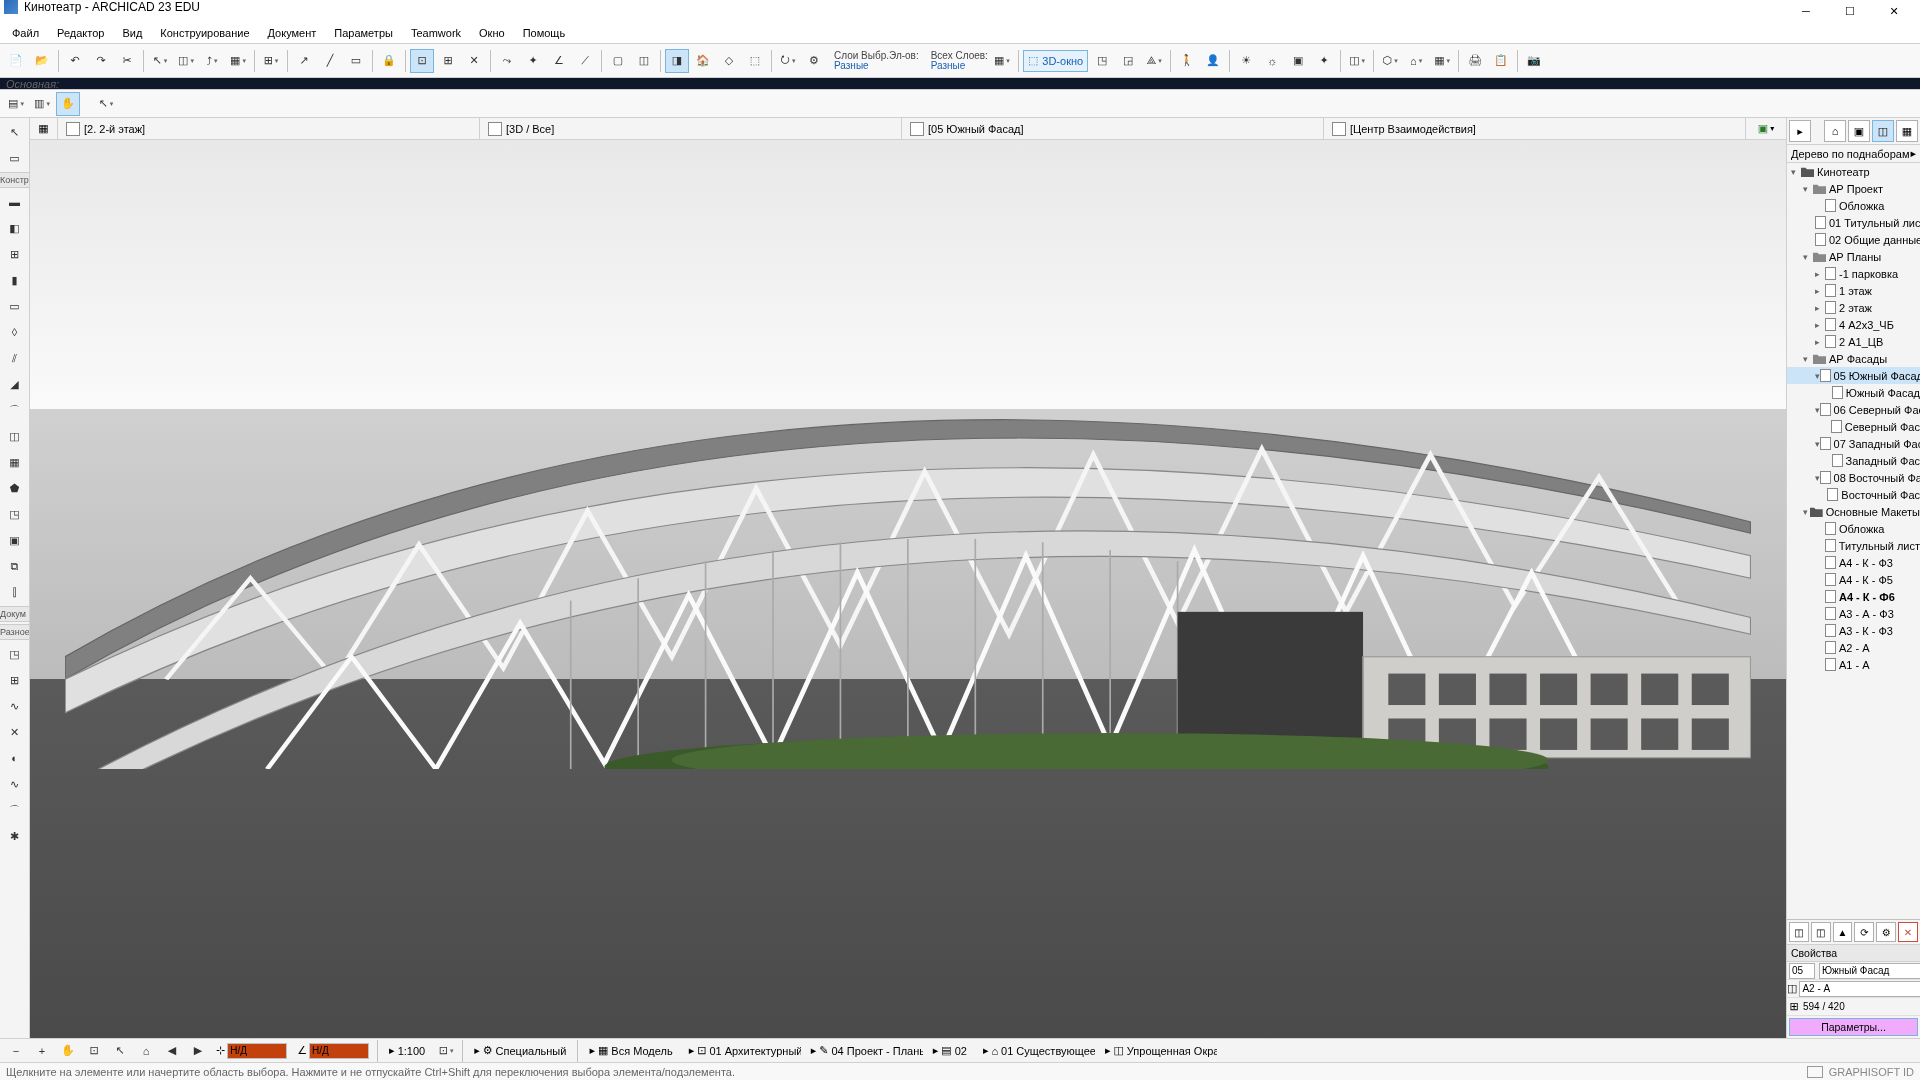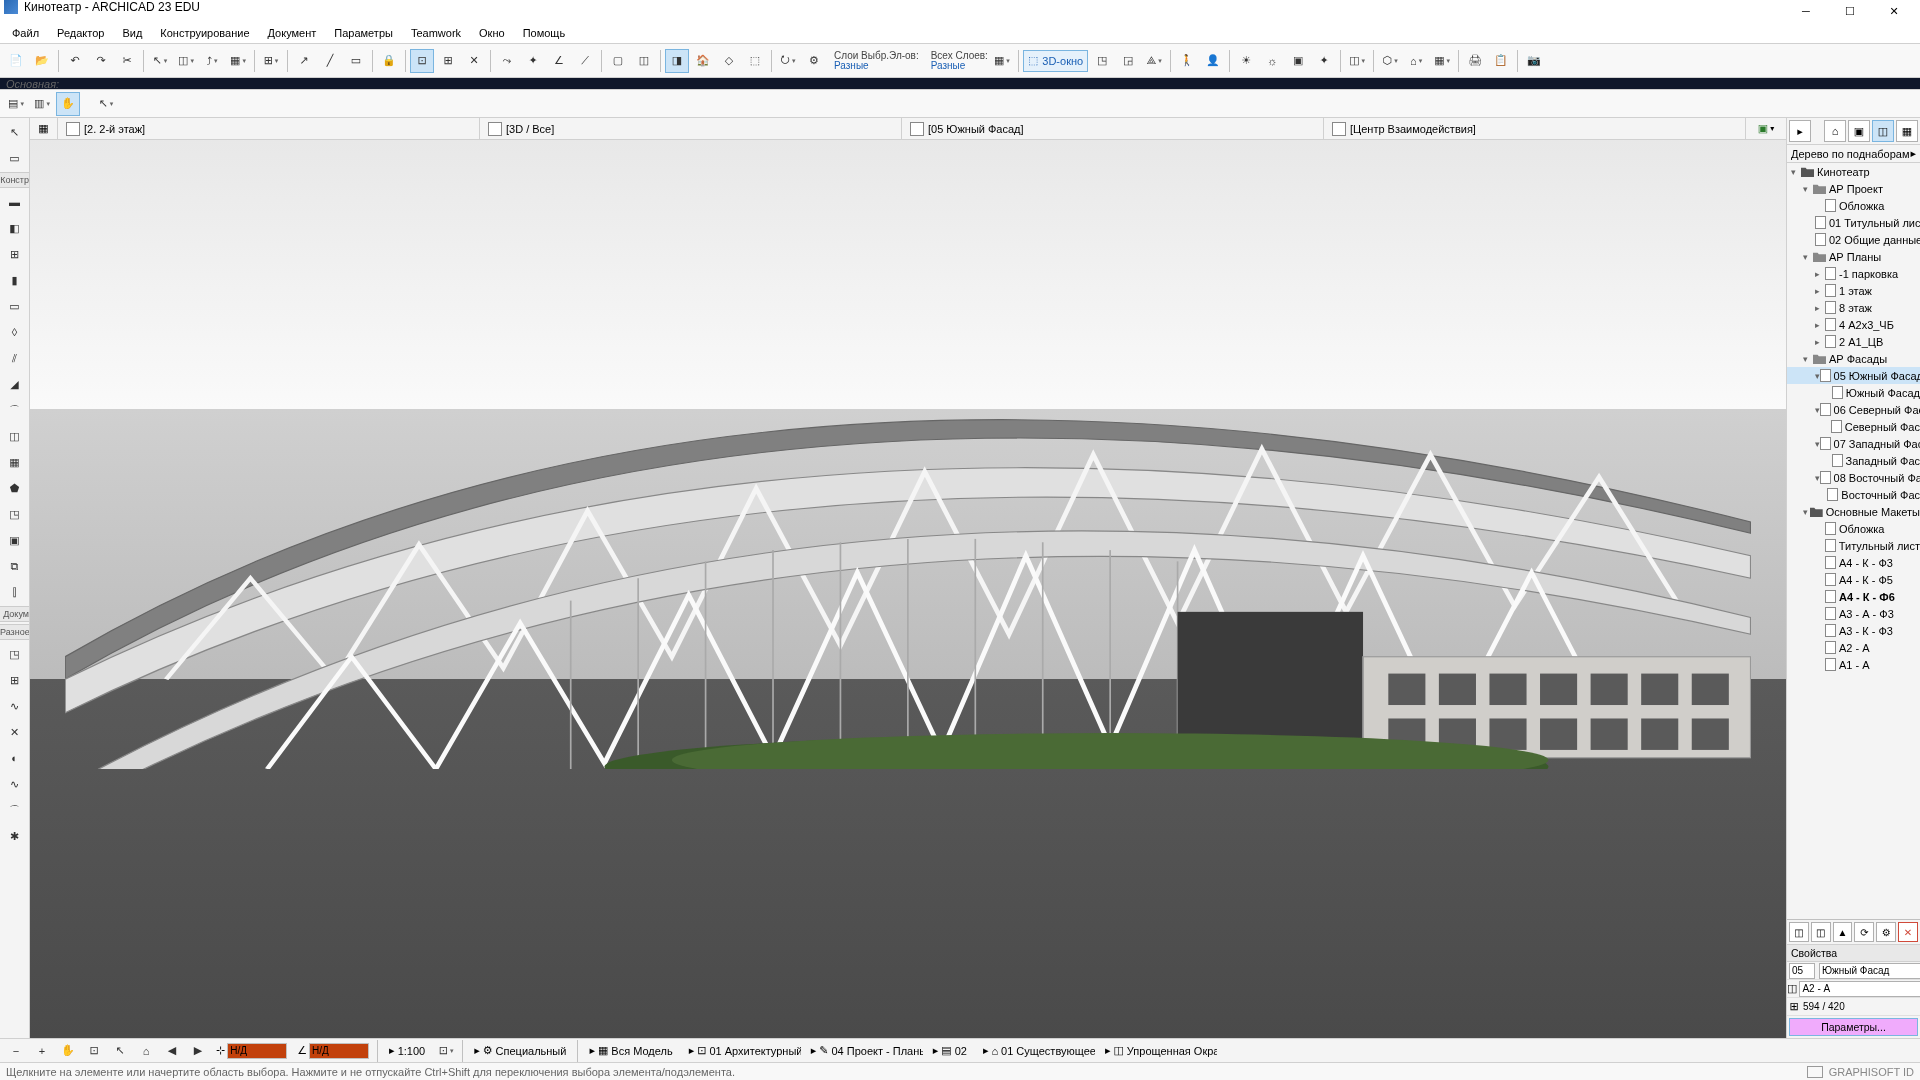--- a/index.html
+++ b/index.html
@@ -16,21 +16,21 @@
 .tbtn.active { background: #cce4f7; border-color: #7ab5e0; }
 .tbtn.dd::after { content: "▾"; font-size: 7px; margin-left: 2px; color: #666; }
 .tsep { width: 1px; height: 22px; background: #c0c0c0; margin: 0 2px; }
 .tlabel { font-size: 10px; color: #444; white-space: nowrap; }
 .tbox { height: 22px; border: 1px solid #b0b0b0; background: #fff; padding: 0 4px; display: flex; align-items: center; font-size: 11px; min-width: 60px; }
 .tbox.blue { background: #e5f1fb; color: #1a5fb4; border-color: #7ab5e0; }
 .toolbar2 { height: 12px; background: #0f172a; border-bottom: 1px solid #d0d0d0; padding: 0 6px; font-size: 9px; color: #666; display:flex; align-items:center;font-style:italic;}
 .toolbar3 { height: 28px; background: #f8f8f8; border-bottom: 1px solid #d0d0d0; display: flex; align-items: center; padding: 0 4px; gap: 2px; }
 .midarea { flex: 1; display: flex; min-height: 0; }
 .left-toolbox { width: 30px; background: #f4f4f4; border-right: 1px solid #d0d0d0; display: flex; flex-direction: column; align-items: center; padding: 2px 0; gap: 2px; overflow:hidden;}
-.left-toolbox .grp-label { font-size: 9px; color: #555; padding: 2px 0; width:100%; text-align:right; background:#e8e8e8; border-top:1px solid #ccc; border-bottom:1px solid #ccc;}
+.left-toolbox .grp-label { font-size: 9px; color: #555; padding: 2px 0; width:100%; text-align:left; background:#e8e8e8; border-top:1px solid #ccc; border-bottom:1px solid #ccc;}
 .content { flex: 1; display: flex; flex-direction: column; min-width: 0; }
 .tabs-row { height: 22px; background: #f4f4f4; border-bottom: 1px solid #d0d0d0; display: flex; align-items: stretch; }
 .tab { flex: 1; display: flex; align-items: center; padding: 0 8px; gap: 4px; border-right: 1px solid #d0d0d0; background: #f4f4f4; cursor: pointer; position: relative; min-width: 0; }
 .tab .ticon { width: 14px; height: 14px; flex-shrink: 0; border: 1px solid #888; background: #fff; }
 .view3d { flex: 1; background: linear-gradient(180deg,#e8e8e8 0%, #fafafa 30%, #d0d0d0 30%, #bcbcbc 60%, #5a5a5a 60%, #4a4a4a 100%); position: relative; overflow: hidden; }
 .right-panel { width: 134px; background: #f4f4f4; border-left: 1px solid #d0d0d0; display: flex; flex-direction: column; }
 .nav-head { display: flex; align-items: center; padding: 2px; gap: 2px; border-bottom: 1px solid #d0d0d0; }
 .nav-head .nbtn { width: 22px; height: 22px; display: flex; align-items: center; justify-content: center; border: 1px solid #b0b0b0; background: #fff; cursor: pointer; }
 .nav-head .nbtn.active { background: #cce4f7; border-color: #7ab5e0; }
 .nav-sub { padding: 2px 4px; font-size: 10px; border-bottom: 1px solid #d0d0d0; display:flex; align-items:center; justify-content:space-between;}
@@ -340,21 +340,21 @@
           <span>-1 парковка</span>
         </div>
         <div class="tree-item" style="padding-left: 28px;">
           <span class="exp">▸</span>
           <span class="ficon layout"></span>
           <span>1 этаж</span>
         </div>
         <div class="tree-item" style="padding-left: 28px;">
           <span class="exp">▸</span>
           <span class="ficon layout"></span>
-          <span>8 этаж</span>
+          <span>2 этаж</span>
         </div>
         <div class="tree-item" style="padding-left: 28px;">
           <span class="exp">▸</span>
           <span class="ficon layout"></span>
           <span>4 А2х3_ЧБ</span>
         </div>
         <div class="tree-item" style="padding-left: 28px;">
           <span class="exp">▸</span>
           <span class="ficon layout"></span>
           <span>2 А1_ЦВ</span>

